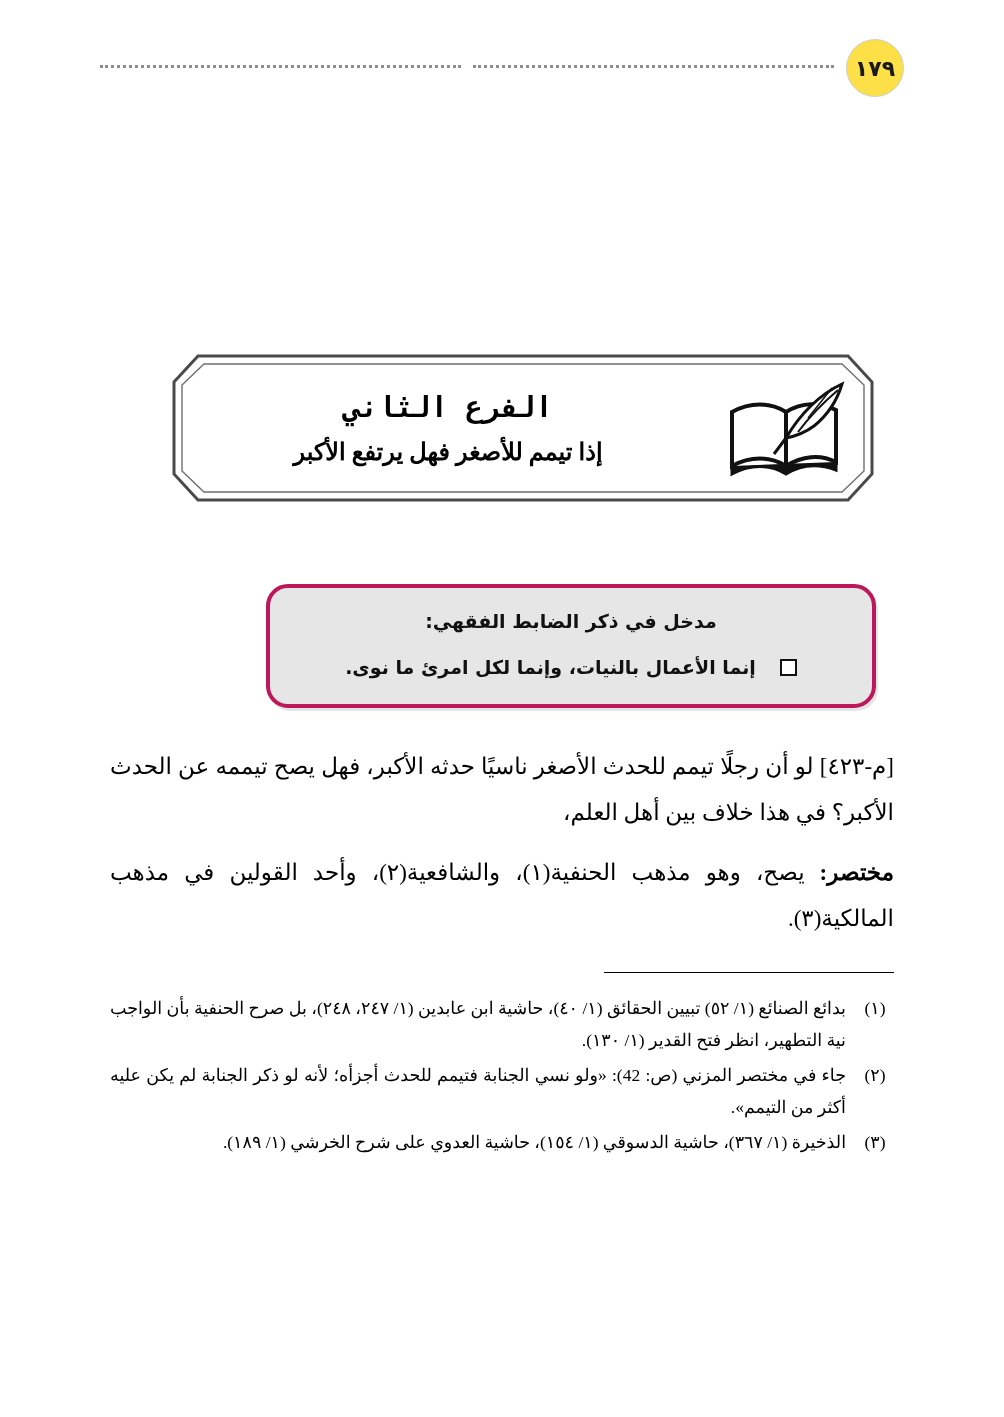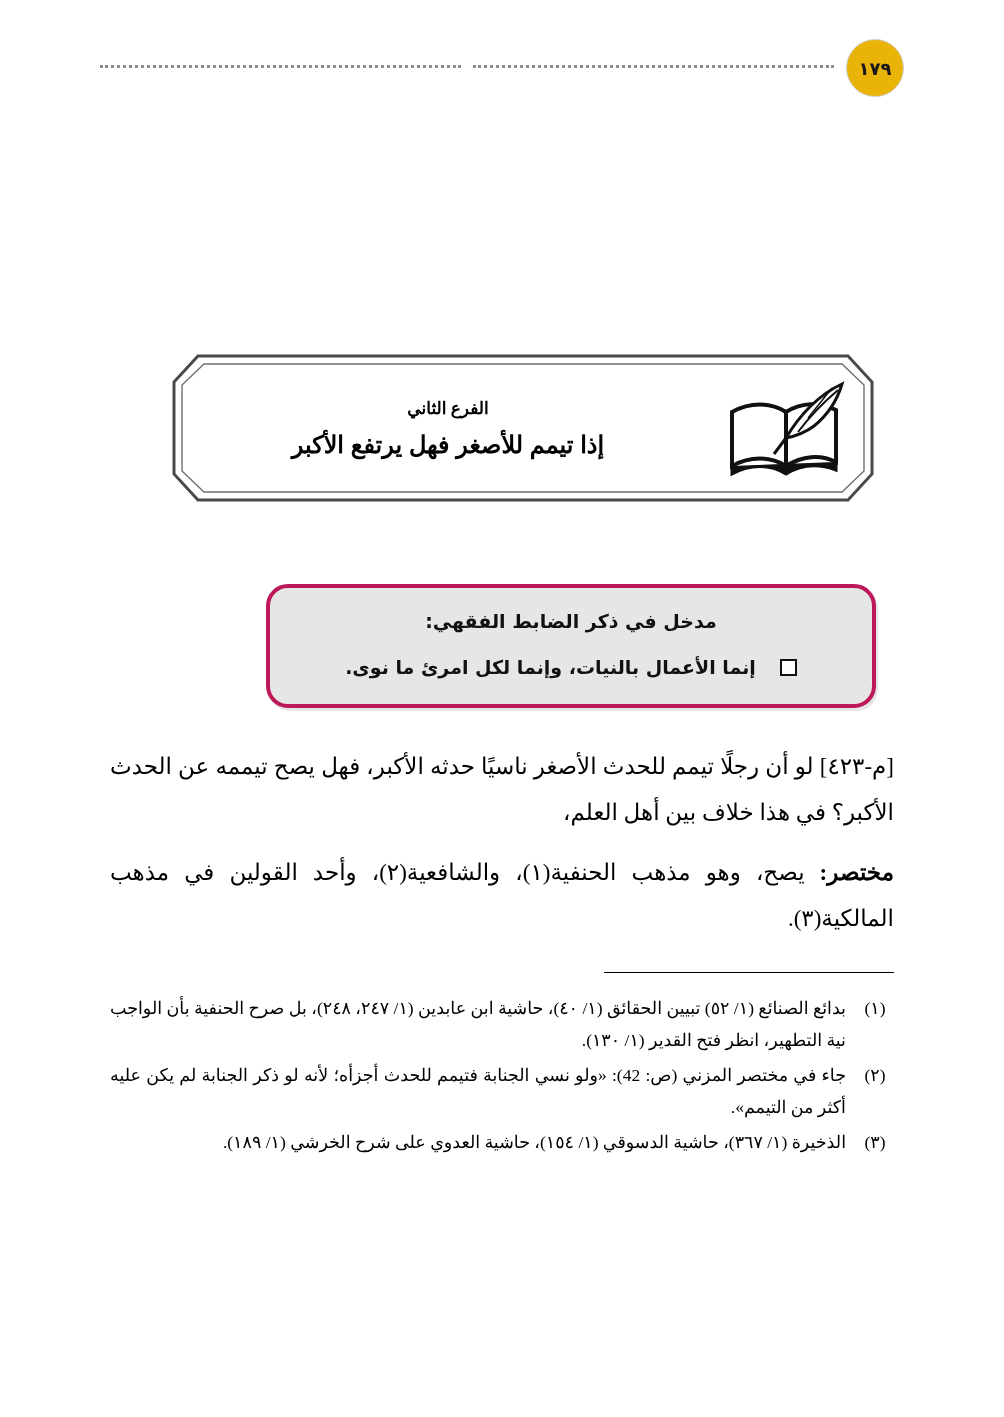--- a/index.html
+++ b/index.html
@@ -25,27 +25,27 @@
     height: 56px;
     display: flex;
     flex-direction: row-reverse;
     align-items: center;
     gap: 12px;
   }
   .page-number-circle {
     width: 56px;
     height: 56px;
     border-radius: 50%;
-    background: #eab308;
+    background: #fde047;
     border: 1px solid #cfcfcf;
     display: flex;
     align-items: center;
     justify-content: center;
     font-family: "DejaVu Sans", sans-serif;
-    font-size: 18px;
+    font-size: 22px;
     font-weight: bold;
     color: #1a1a1a;
     flex: 0 0 auto;
     order: 3;
   }
   .header-dots-right {
     flex: 1 1 auto;
     border-bottom: 3px dotted #8d8d8d;
     height: 1px;
     margin-bottom: 4px;
@@ -90,27 +90,27 @@
     bottom: 0;
     display: flex;
     flex-direction: column;
     align-items: center;
     justify-content: center;
     gap: 12px;
     padding-right: 150px;
     box-sizing: border-box;
   }
   .banner-line1 {
+    font-family: Liberation Mono, monospace;
+    font-size: 29px;
+    font-weight: bold;
+    color: #000;
+  }
+  .banner-line2 {
     font-family: Liberation Serif, serif;
-    font-size: 17px;
-    font-weight: bold;
-    color: #000;
-  }
-  .banner-line2 {
-    font-family: Liberation Sans, sans-serif;
     font-size: 24px;
     font-weight: bold;
     color: #000;
     text-align: center;
   }
   .banner-icon {
     position: absolute;
     right: 22px;
     top: 26px;
     width: 130px;

